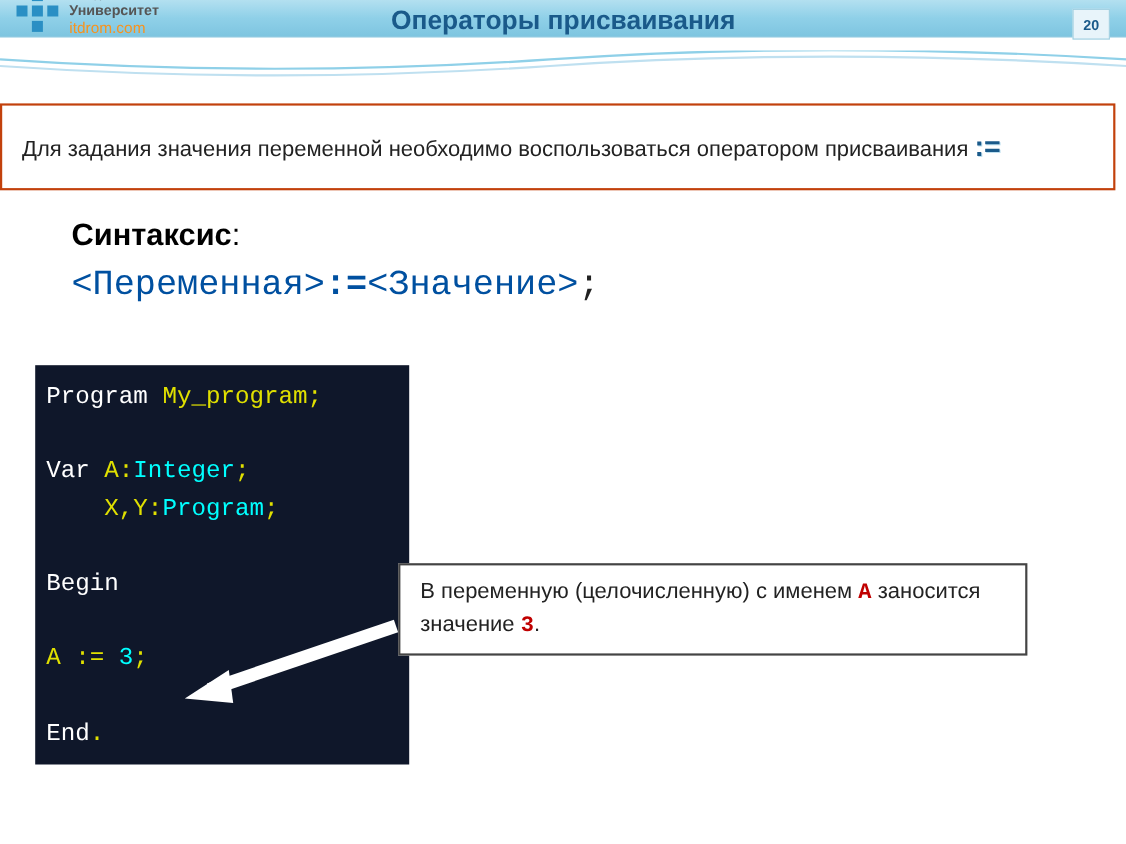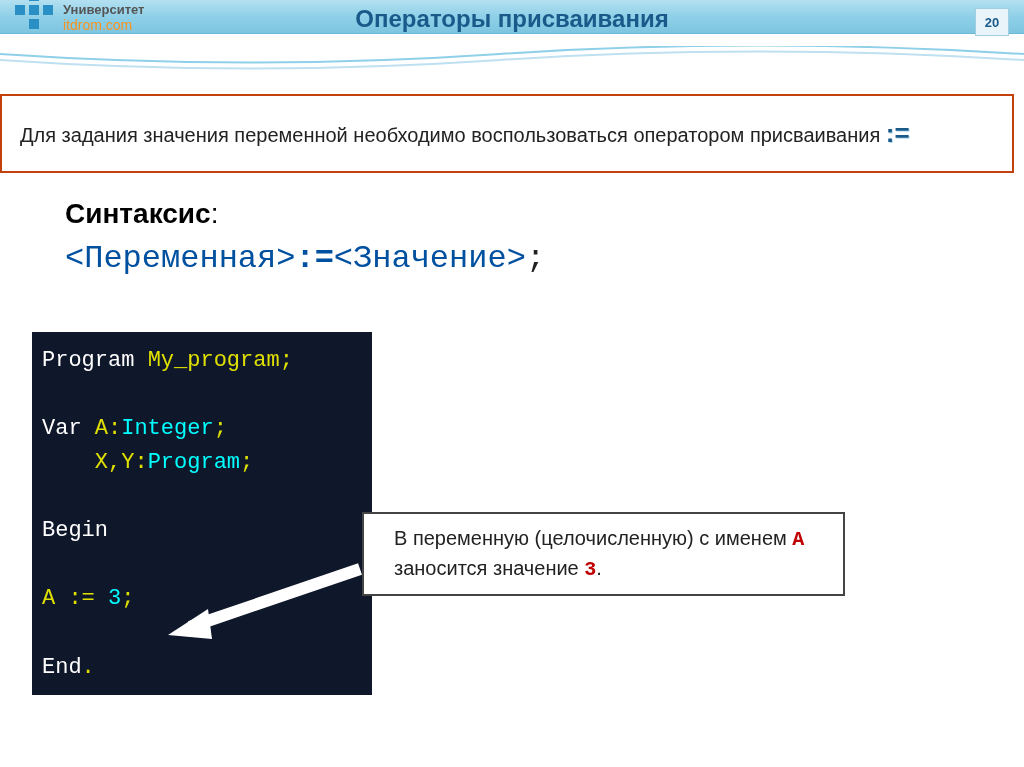--- a/index.html
+++ b/index.html
@@ -118,24 +118,24 @@
   .code-block .kw { color: #ffffff; }
   .code-block .ident { color: #e0e000; }
   .code-block .type { color: #00ffff; }
   .code-block .num { color: #00ffff; }
   .code-block .punct { color: #e0e000;}
   .code-line { white-space: pre; }
   .callout {
     position: absolute;
     left: 362px;
     top: 180px;
-    width: 483px;
+    width: 572px;
     background: #fff;
     border: 2px solid #444;
-    padding: 10px 30px;
+    padding: 10px 18px;
     font-size: 20px;
     line-height: 1.4;
     color: #222;
   }
   .callout .hl-A { color: #c00000; font-weight: bold; font-family:"Courier New",monospace;}
   .callout .hl-3 { color: #c00000; font-weight: bold; font-family:"Courier New",monospace;}
   .arrow {
     position: absolute;
     left: 160px;
     top: 225px;

